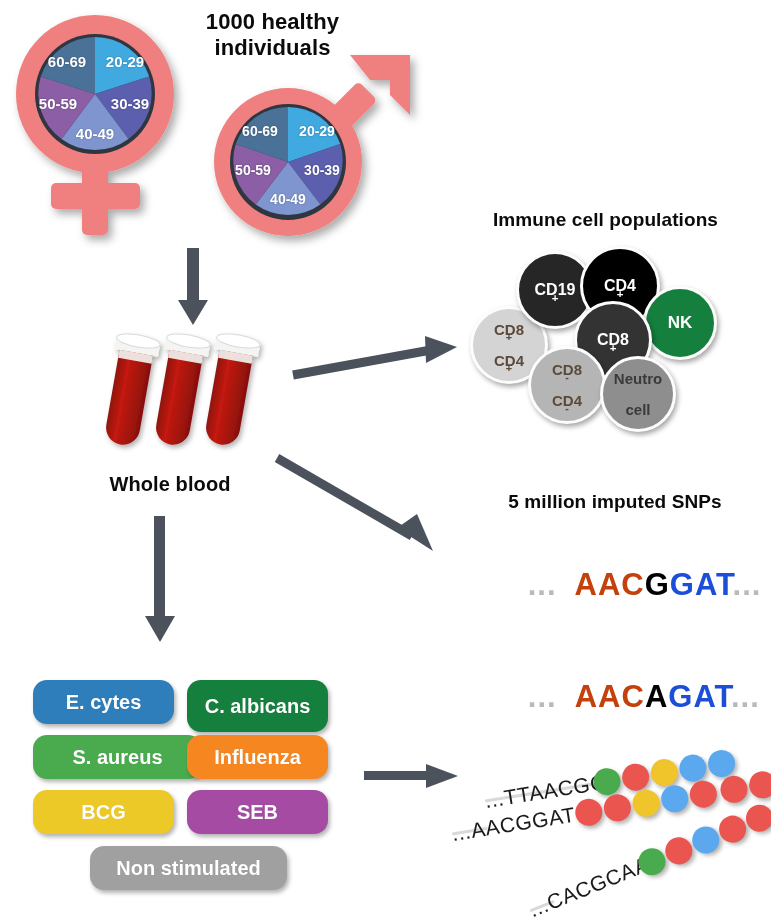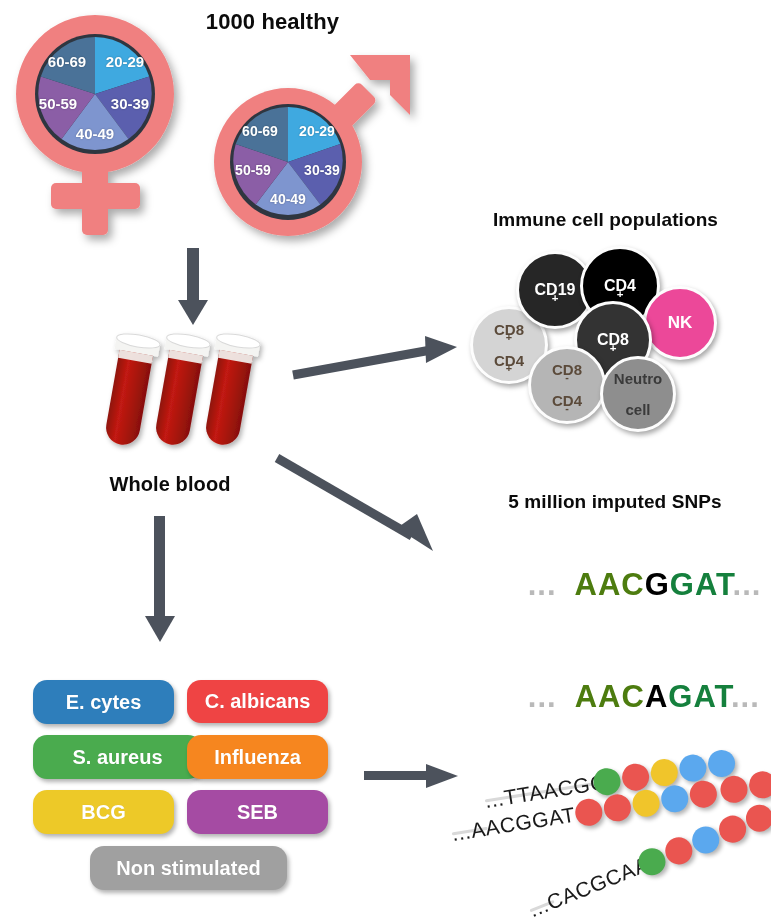--- a/index.html
+++ b/index.html
@@ -47,22 +47,22 @@
   .cell span{display:block;}
   .sup{font-size:.72em;vertical-align:super;line-height:0;}
 
   
   .snpbox{position:absolute;text-align:center;}
   .snpline{
     font-family:"Liberation Sans", sans-serif;
     font-weight:bold;white-space:pre;letter-spacing:1px;
   }
   .snpline .dim{color:#b9b9b9;}
-  .snpline .dim2{color:#4d7c0f;margin-left:18px;}
-  .snpline .mid{color:#15803d;text-align:center;}
+  .snpline .dim2{color:#c2410c;margin-left:18px;}
+  .snpline .mid{color:#1d4ed8;text-align:center;}
   .snpline .hit{color:#000000;}
 
   
   .pill{
     position:absolute;border-radius:14px;
     color:#ffffff;font-weight:bold;
     display:flex;align-items:center;justify-content:center;
     box-shadow:2px 3px 4px rgba(0,0,0,.30);
     text-shadow:0 0 1px rgba(0,0,0,.12);
   }
@@ -83,20 +83,21 @@
     box-shadow:2px 3px 4px rgba(0,0,0,.30);
   }
 </style>
 </head>
 <body>
 
 <div class="stage">
 
   <div class="abs ttl" style="left:170px;top:8px;width:205px;font-size:22px;">
     <div>1000 healthy</div>
+    <div>individuals</div>
   </div>
 
   <div class="gender" style="left:8px;top:10px;">
     <svg width="180" height="236" viewBox="0 0 180 236">
       <defs>
         <filter id="shA" x="-30%" y="-30%" width="180%" height="180%">
           <feDropShadow dx="4" dy="5" stdDeviation="4" flood-color="#000" flood-opacity="0.33"></feDropShadow>
         </filter>
       </defs>
       <g filter="url(#shA)">
@@ -233,21 +234,21 @@
       </span>
     </div>
 
     <div class="cell" style="left:110px;top:0px;width:74px;height:74px;background:#000000;color:#ffffff;font-size:16px;">
       <span>
         <span>CD4</span>
           <span class="sup">+</span>
       </span>
     </div>
 
-    <div class="cell" style="left:173px;top:40px;width:68px;height:68px;background:#ec4899;color:#ffffff;font-size:17px;">
+    <div class="cell" style="left:173px;top:40px;width:68px;height:68px;background:#15803d;color:#ffffff;font-size:17px;">
       <span>NK</span>
     </div>
 
     <div class="cell" style="left:104px;top:55px;width:72px;height:72px;background:#333333;color:#ffffff;font-size:16px;">
       <span>
         <span>CD8</span>
           <span class="sup">+</span>
       </span>
     </div>
 
@@ -274,21 +275,21 @@
       <span class="dim">...</span><span class="dim2">AAC</span><span class="hit">G</span><span class="mid">GAT</span><span class="dim">...</span>
     </div>
     <div class="snpline" style="font-size:31px;margin-top:4px;">
       <span class="dim">...</span><span class="dim2">AAC</span><span class="hit">A</span><span class="mid">GAT</span><span class="dim">...</span>
     </div>
   </div>
 
   <div class="pill" style="left:33px;top:679px;width:141px;height:44px;background:#2e7ebb;font-size:20px;">
     <span>E. cytes</span>
   </div>
-  <div class="pill" style="left:187px;top:679px;width:141px;height:43px;background:#ef4444;font-size:20px;">
+  <div class="pill" style="left:187px;top:679px;width:141px;height:52px;background:#15803d;font-size:20px;">
     <span>C. albicans</span>
   </div>
   <div class="pill" style="left:33px;top:734px;width:169px;height:44px;background:#4aab4e;font-size:20px;">
     <span>S. aureus</span>
   </div>
   <div class="pill" style="left:187px;top:734px;width:141px;height:44px;background:#f6861f;font-size:20px;">
     <span>Influenza</span>
   </div>
   <div class="pill" style="left:33px;top:789px;width:141px;height:44px;background:#edc928;font-size:20px;">
     <span>BCG</span>

